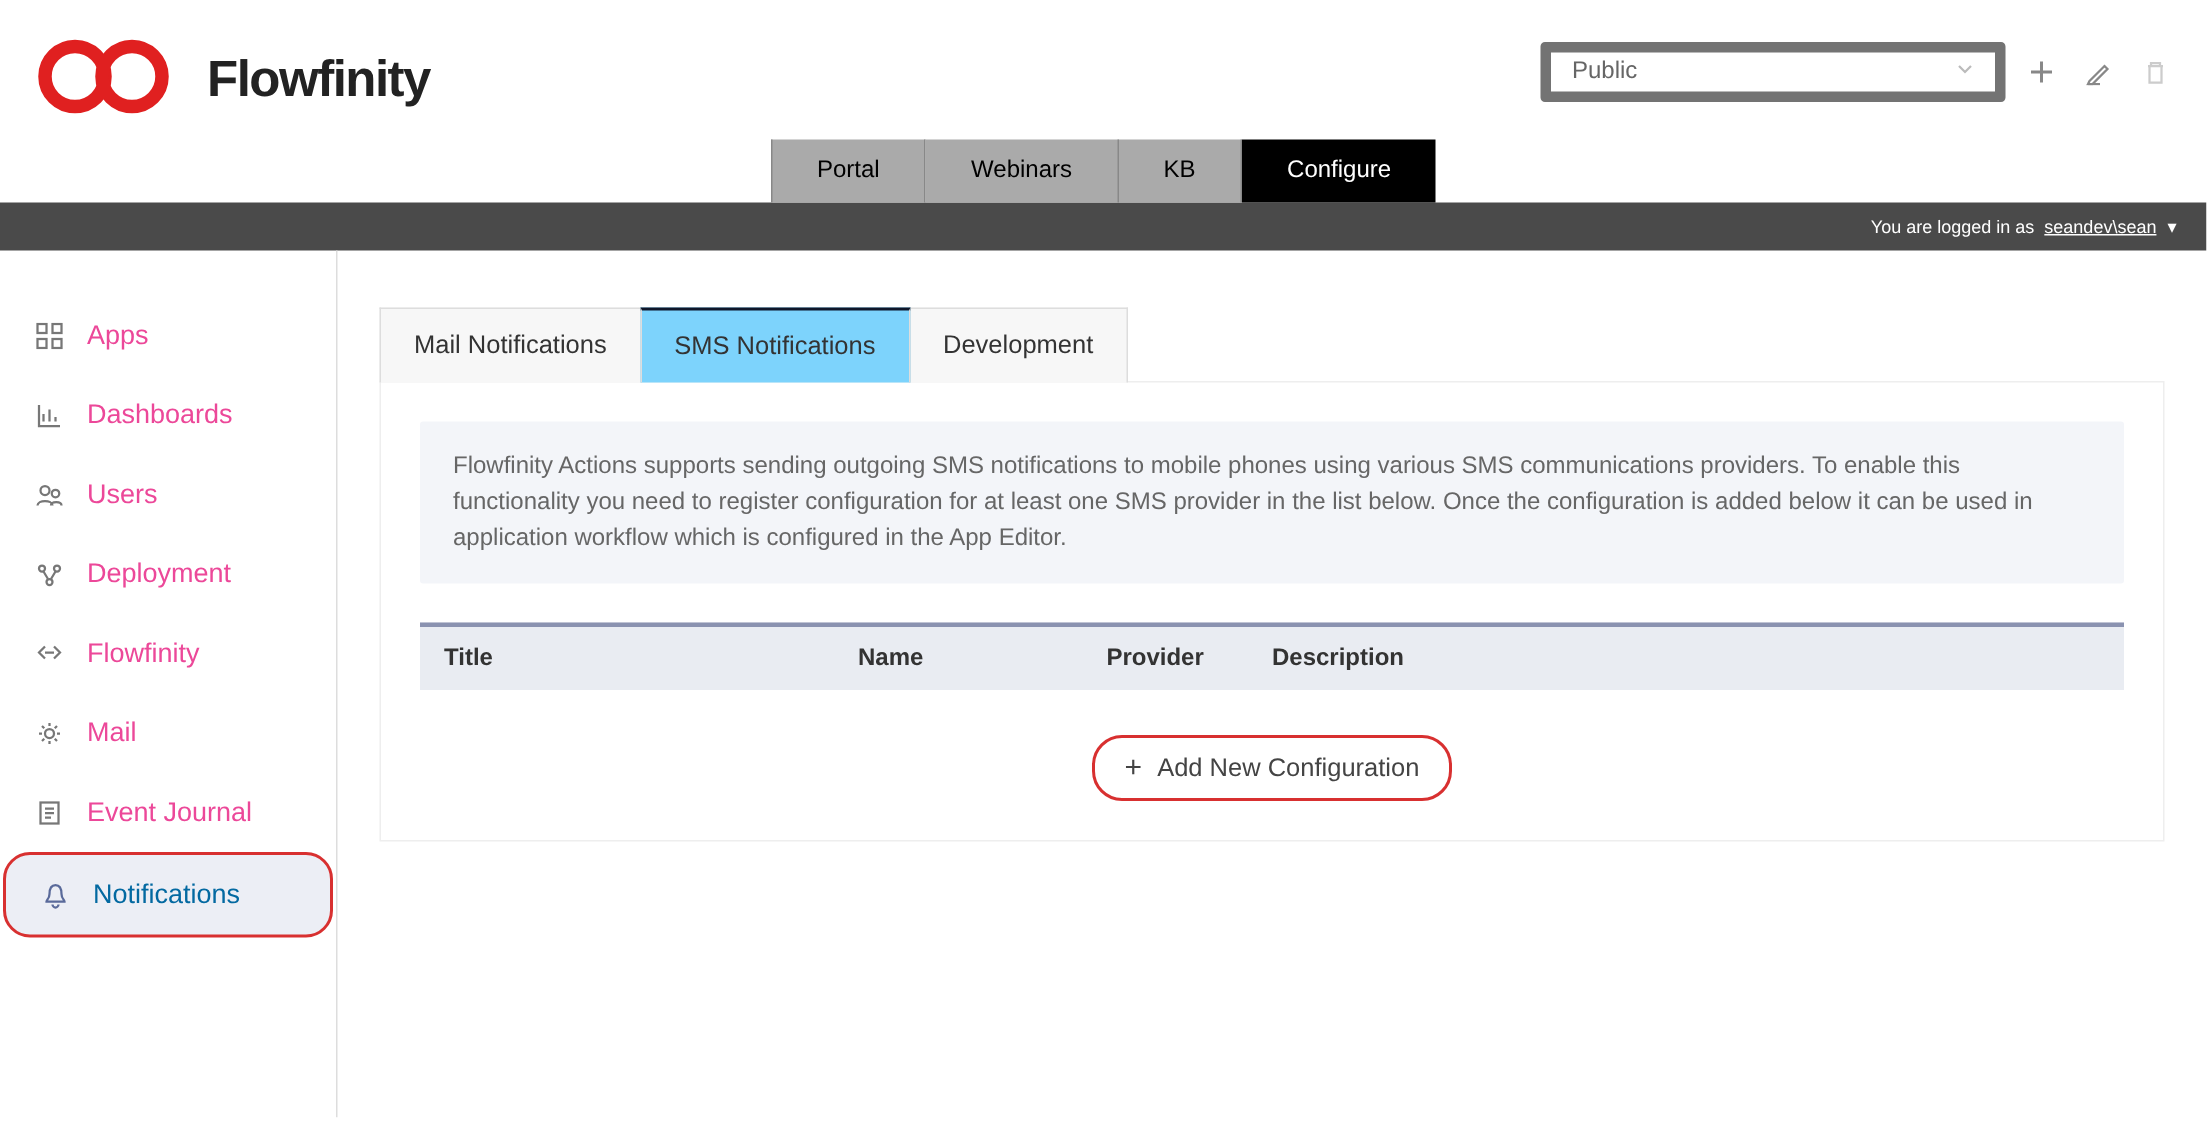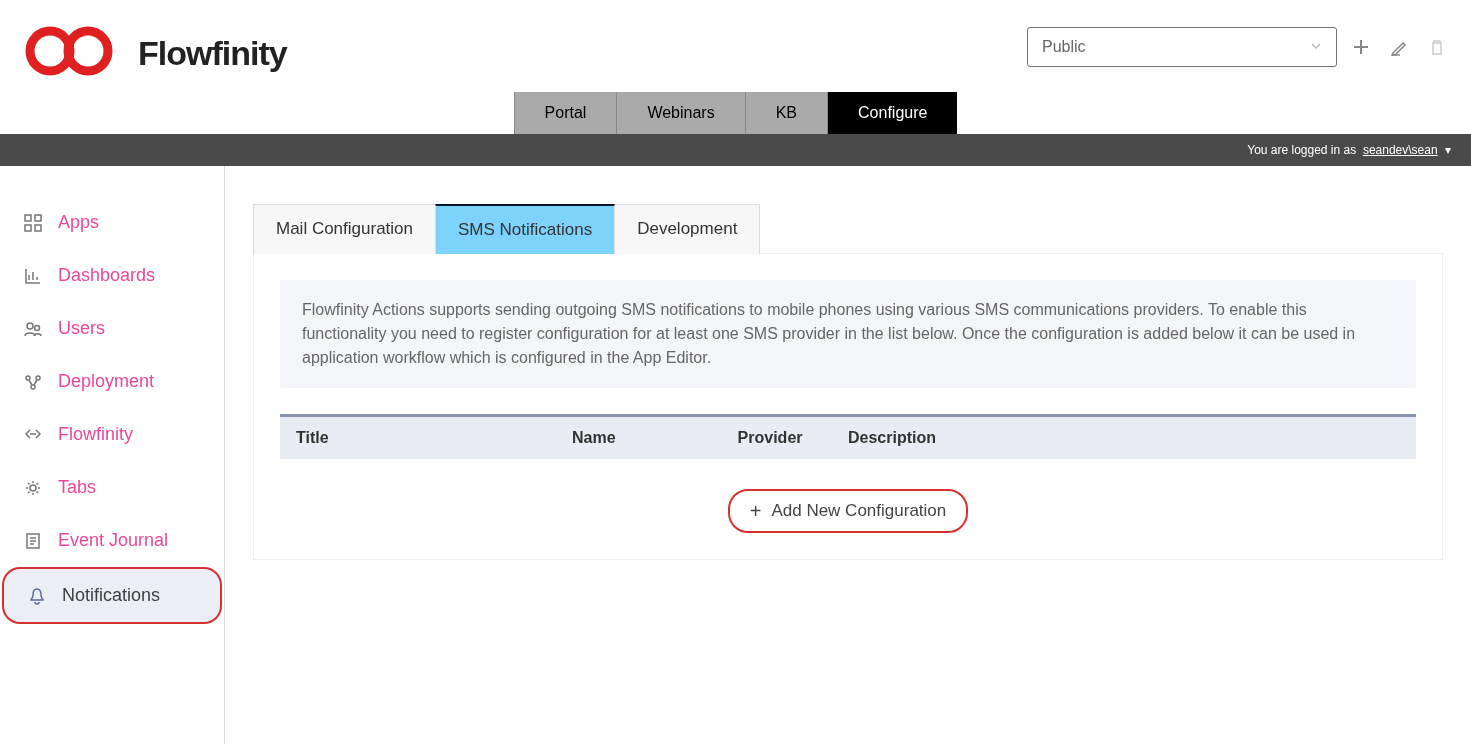--- a/index.html
+++ b/index.html
@@ -2,35 +2,35 @@
 <html><head>
 <meta charset="utf-8">
 <style>
 * { box-sizing: border-box; margin: 0; padding: 0; }
 body { font-family: -apple-system, BlinkMacSystemFont, "Segoe UI", Arial, sans-serif; background: #fff; color: #333; width: 1471px; }
 .header { display: flex; align-items: center; justify-content: space-between; padding: 14px 20px 0 20px; }
 .logo { display: flex; align-items: center; gap: 8px; margin-top: 12px; }
 .logo-icon { display: inline-block; }
 .logo-text { font-size: 34px; font-weight: 600; color: #222; letter-spacing: -1px; }
 .header-right { display: flex; align-items: center; gap: 10px; }
-.select-box { width: 310px; height: 40px; border: 1px solid #737373; border-radius: 3px; display: flex; align-items: center; justify-content: space-between; padding: 0 14px; color: #666; cursor: pointer; }
+.select-box { width: 310px; height: 40px; border: 7px solid #737373; border-radius: 3px; display: flex; align-items: center; justify-content: space-between; padding: 0 14px; color: #666; cursor: pointer; }
 .select-box .chevron { color: #bbb; }
 .icon-btn { width: 28px; height: 28px; display: flex; align-items: center; justify-content: center; color: #888; cursor: pointer; }
 .topnav { display: flex; justify-content: center; margin-top: 12px; }
 .topnav-item { padding: 12px 30px; background: #aaa; color: #000; border-right: 1px solid #888; cursor: pointer; font-size: 16px; }
 .topnav-item:first-child { border-left: 1px solid #888; }
 .topnav-item.active { background: #000; color: #fff; border-right: none; }
 .userbar { background: #4a4a4a; color: #fff; text-align: right; padding: 9px 20px; font-size: 12px; }
 .userbar .user { text-decoration: underline; }
 .chev-down { margin-left: 4px; }
 .layout { display: flex; }
 .sidebar { width: 225px; border-right: 1px solid #ddd; padding-top: 30px; min-height: 578px; }
 .sidebar-item { display: flex; align-items: center; gap: 16px; padding: 16px 24px; color: #ec4899; cursor: pointer; font-size: 18px; position: relative; }
 .sidebar-item svg { flex-shrink: 0; }
-.sidebar-item.active { color: #404040; background: #eceef5; border: 2.5px solid #d83030; border-radius: 18px; margin: 0 2px; }
+.sidebar-item.active { color: #0369a1; background: #eceef5; border: 2.5px solid #d83030; border-radius: 18px; margin: 0 2px; }
 .content { flex: 1; padding: 38px 28px; }
 .tabs { display: flex; }
 .tab { padding: 14px 22px; border: 1px solid #ddd; border-bottom: none; background: #f7f7f7; color: #333; cursor: pointer; font-size: 17px; margin-right: -1px; }
 .tab.active { background: #7dd3fc; border-top: 2px solid #0f172a; position: relative; z-index: 1; }
 .panel { border: 1px solid #eee; background: #fff; padding: 26px; margin-top: -1px; }
 .infobox { background: #f3f5f9; padding: 18px 22px; color: #666; font-size: 16px; line-height: 1.5; border-radius: 2px; }
 .table { margin-top: 26px; }
 .table-head { display: flex; background: #e9ecf2; border-top: 3px solid #8a92b0; padding: 12px 16px; font-weight: 600; color: #333; font-size: 16px; }
 .col-title { width: 25%; }
 .col-name { width: 15%; }
@@ -132,40 +132,40 @@
       <svg width="18" height="18" viewBox="0 0 18 18">
           <path d="M6 4 L2 8 L6 12 M12 4 L16 8 L12 12 M6 8 H12" stroke="#777" stroke-width="1.5" fill="none"></path>
         </svg>
       <span>Flowfinity</span>
     </div>
     <div class="sidebar-item">
       <svg width="18" height="18" viewBox="0 0 18 18">
           <circle cx="9" cy="9" r="3" fill="none" stroke="#777" stroke-width="1.5"></circle>
           <path d="M9 2 V4 M9 14 V16 M2 9 H4 M14 9 H16 M4 4 L5.5 5.5 M12.5 12.5 L14 14 M4 14 L5.5 12.5 M12.5 5.5 L14 4" stroke="#777" stroke-width="1.5"></path>
         </svg>
-      <span>Tabs</span>
+      <span>Mail</span>
     </div>
     <div class="sidebar-item">
       <svg width="18" height="18" viewBox="0 0 18 18">
           <rect x="3" y="2" width="12" height="14" fill="none" stroke="#777" stroke-width="1.5"></rect>
           <path d="M6 6 H12 M6 9 H12 M6 12 H10" stroke="#777" stroke-width="1.5"></path>
         </svg>
       <span>Event Journal</span>
     </div>
     <div class="sidebar-item active">
       <svg width="18" height="18" viewBox="0 0 18 18">
           <path d="M9 2 C6 2 5 5 5 8 C5 11 3 12 3 13 H15 C15 12 13 11 13 8 C13 5 12 2 9 2 Z M7 15 C7 16 8 17 9 17 C10 17 11 16 11 15" stroke="#5a6a9a" stroke-width="1.5" fill="none"></path>
         </svg>
       <span>Notifications</span>
     </div>
   </div>
 
   <div class="content">
     <div class="tabs">
-      <div class="tab">Mail Configuration</div>
+      <div class="tab">Mail Notifications</div>
       <div class="tab active">SMS Notifications</div>
       <div class="tab">Development</div>
     </div>
     <div class="panel">
       <div class="infobox">Flowfinity Actions supports sending outgoing SMS notifications to mobile phones using various SMS communications providers. To enable this functionality you need to register configuration for at least one SMS provider in the list below. Once the configuration is added below it can be used in application workflow which is configured in the App Editor.</div>
       <div class="table">
         <div class="table-head">
           <div class="col-title">Title</div>
           <div class="col-name">Name</div>
           <div class="col-provider">Provider</div>

